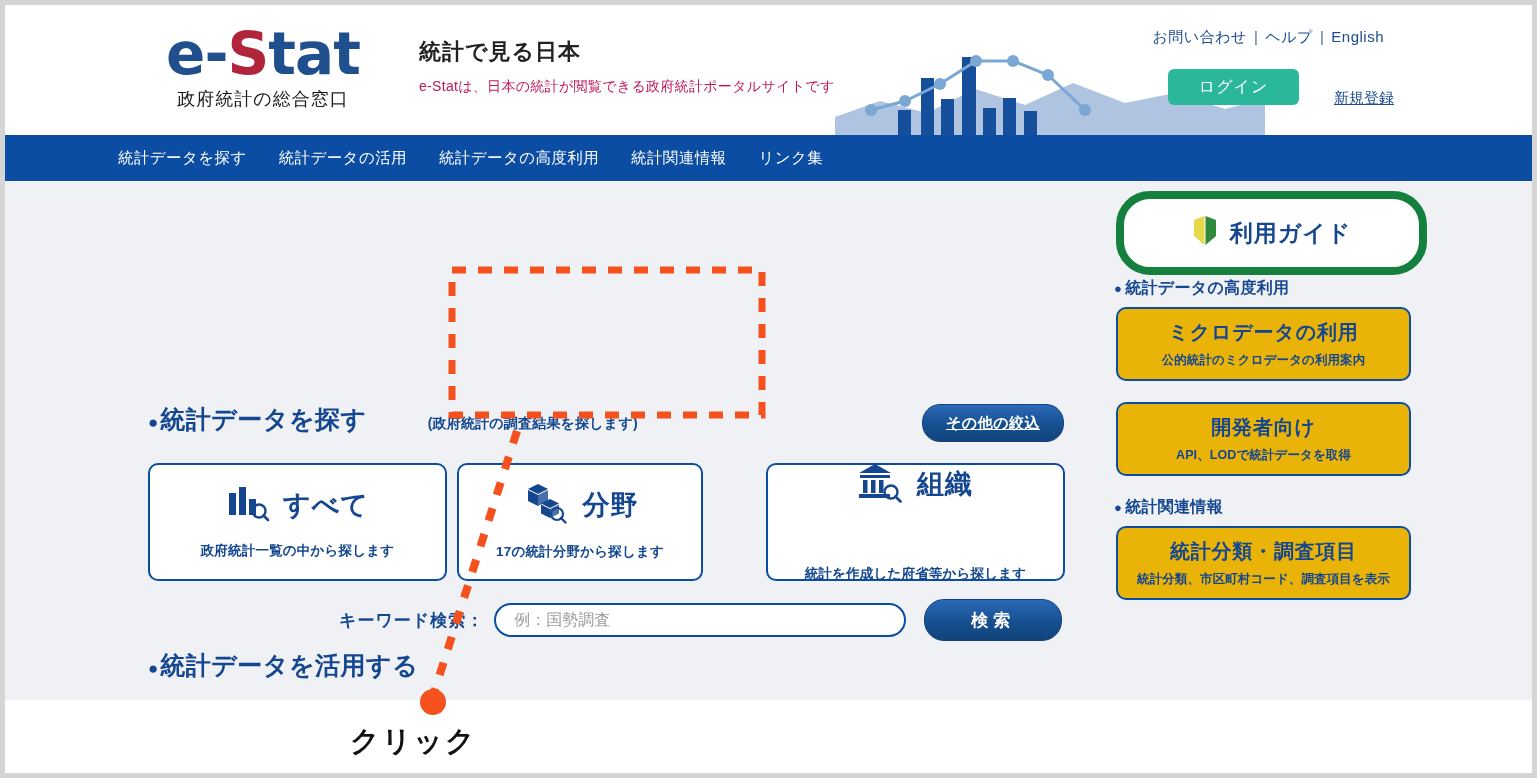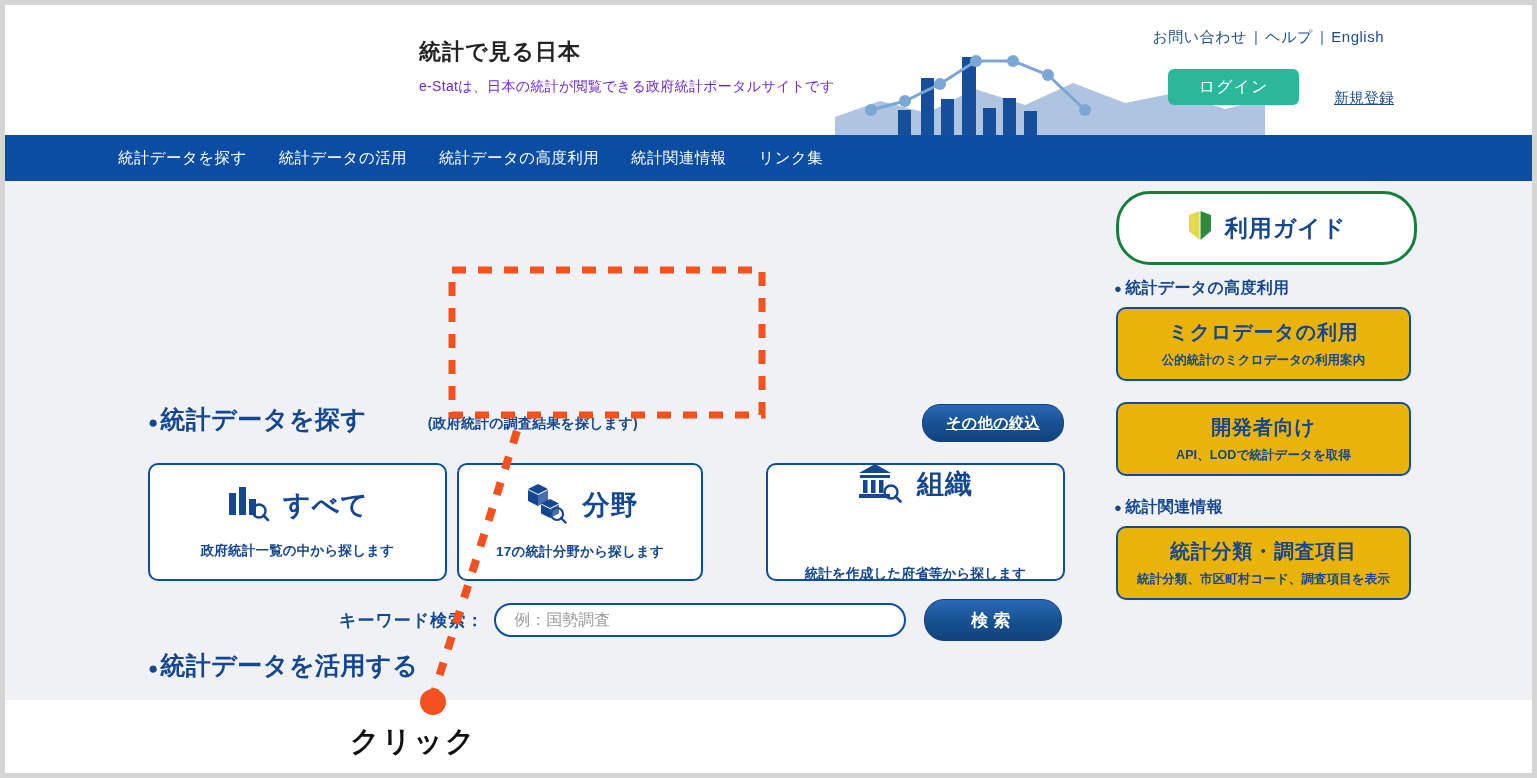--- a/index.html
+++ b/index.html
@@ -31,21 +31,21 @@
   .logo-word{
     font-size:58px;font-weight:bold;letter-spacing:-1px;line-height:62px;
     color:#204f8e;font-family:"DejaVu Sans","Liberation Sans",sans-serif;
   }
   .logo-word .red{color:#b2243a;}
   .logo-sub{
     font-size:18px;color:#1a1a1a;letter-spacing:1px;margin-top:2px;font-weight:500;
   }
   .tagline{position:absolute;left:414px;top:32px;}
   .tagline-main{font-size:22px;font-weight:bold;color:#222;letter-spacing:1px;}
-  .tagline-sub{font-size:14px;color:#6d28d9;margin-top:11px;letter-spacing:0.3px;}
+  .tagline-sub{font-size:14px;color:#be185d;margin-top:11px;letter-spacing:0.3px;}
 
   .header-graphic{position:absolute;left:830px;top:0;width:430px;height:130px;}
 
   .toplinks{
     position:absolute;right:148px;top:23px;
     font-size:15px;color:#1a4b8f;letter-spacing:0.5px;white-space:nowrap;
   }
   .toplinks a{color:#1a4b8f;text-decoration:none;}
   .toplinks .sep{color:#4a6f9e;margin:0 7px;}
   .login-btn{
@@ -121,21 +121,21 @@
     margin-left:18px;width:136px;height:40px;border-radius:20px;
     border:1px solid #123f82;
     background:linear-gradient(180deg,#2a69b8 0%,#16508f 55%,#11437c 100%);
     color:#fff;font-size:17px;font-weight:bold;letter-spacing:5px;
     display:flex;align-items:center;justify-content:center;cursor:pointer;
   }
 
   
   .guide-btn{
     position:absolute;left:21px;top:10px;width:295px;height:68px;
-    border:3px solid #15803d;border-radius:34px;background:#fff;
+    border:8px solid #15803d;border-radius:34px;background:#fff;
     display:flex;align-items:center;justify-content:center;cursor:pointer;
   }
   .guide-label{font-size:23px;font-weight:bold;color:#14478f;margin-left:12px;letter-spacing:1px;}
   .side-head{
     position:absolute;left:19px;display:flex;align-items:center;color:#14478f;
     font-size:16px;font-weight:bold;letter-spacing:0.3px;
   }
   .side-head .bullet{font-size:13px;margin-right:3px;}
   .side-card{
     position:absolute;left:21px;width:295px;
@@ -181,20 +181,24 @@
           <circle cx="70" cy="96" r="6"></circle>
           <circle cx="105" cy="79" r="6"></circle>
           <circle cx="141" cy="56" r="6"></circle>
           <circle cx="178" cy="56" r="6"></circle>
           <circle cx="213" cy="70" r="6"></circle>
           <circle cx="250" cy="105" r="6"></circle>
         </g>
       </svg>
     </div>
 
+    <div class="logo-block">
+      <div class="logo-word"><span>e-</span><span class="red">S</span><span>tat</span></div>
+      <div class="logo-sub">政府統計の総合窓口</div>
+    </div>
 
     <div class="tagline">
       <div class="tagline-main">統計で見る日本</div>
       <div class="tagline-sub">e-Statは、日本の統計が閲覧できる政府統計ポータルサイトです</div>
     </div>
 
     <div class="toplinks">
       <a>お問い合わせ</a><span class="sep">|</span><a>ヘルプ</a><span class="sep">|</span><a>English</a>
     </div>
 

